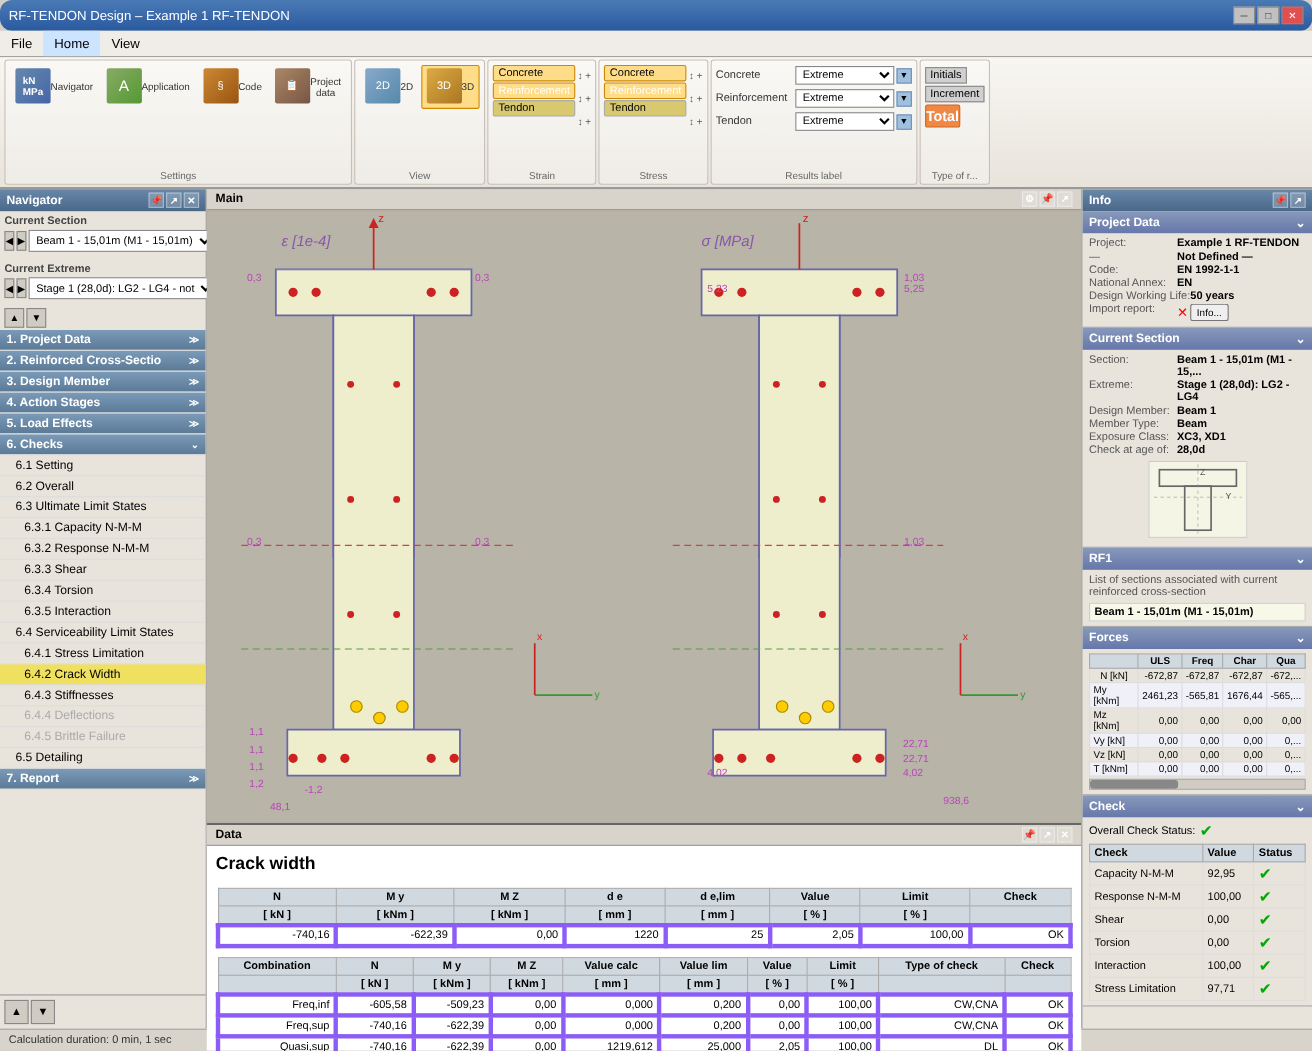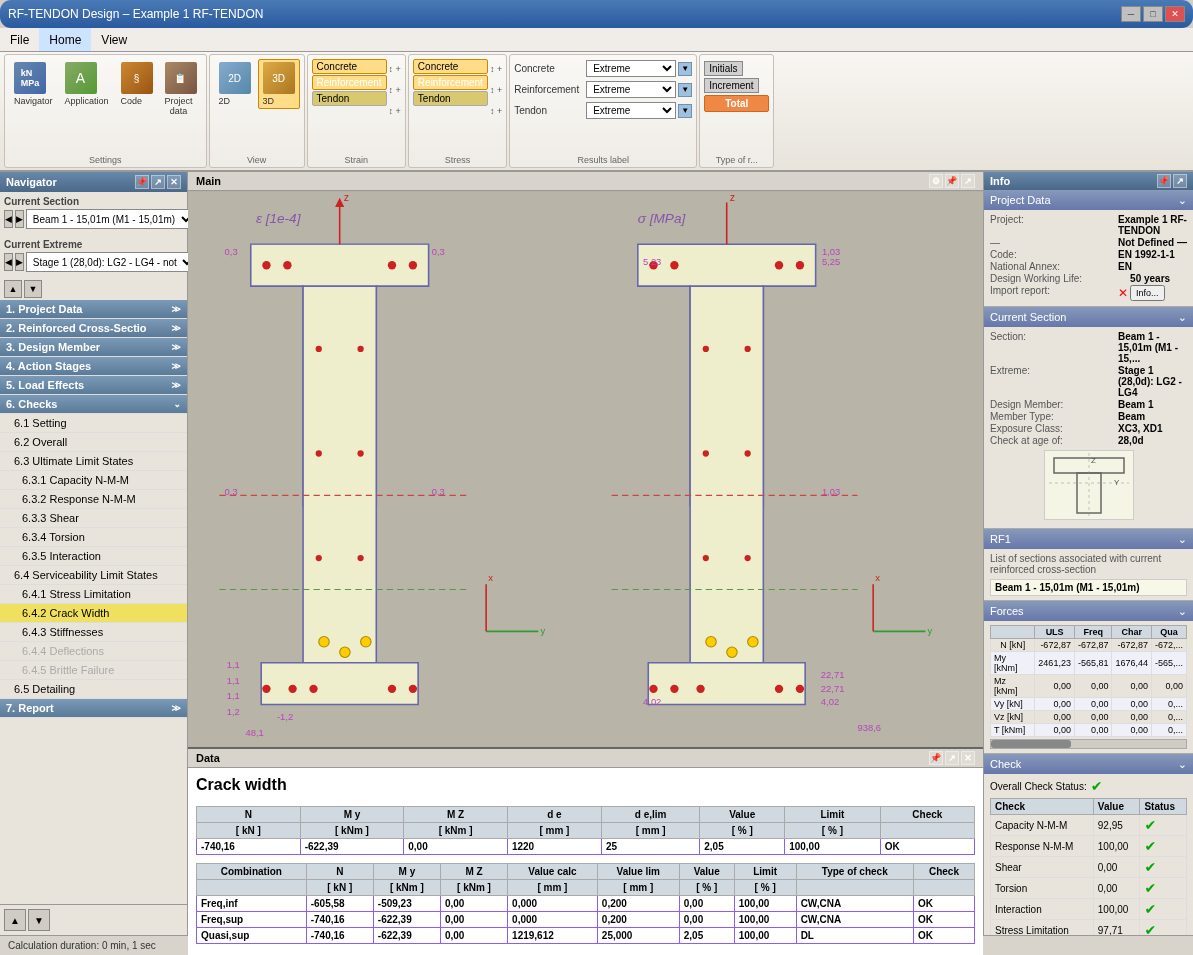--- a/index.html
+++ b/index.html
@@ -14,21 +14,21 @@
     
     .menu-bar { background: #f0ede8; height: 24px; display: flex; border-bottom: 1px solid #999; }
     .menu-item { padding: 0 10px; height: 100%; display: flex; align-items: center; cursor: pointer; font-size: 12px; }
     .menu-item:hover, .menu-item.active { background: #cce4ff; }
     
     
     .ribbon { background: linear-gradient(to bottom, #f8f6f2, #e8e4dc); border-bottom: 2px solid #999; display: flex; padding: 2px 4px; gap: 2px; min-height: 120px; }
     .ribbon-group { border: 1px solid #c8c0b8; border-radius: 3px; padding: 2px 4px; display: flex; flex-direction: column; align-items: center; background: rgba(255,255,255,0.3); min-width: 50px; }
     .ribbon-group-label { font-size: 9px; color: #666; margin-top: 0; text-align: center; }
     .ribbon-buttons { display: flex; gap: 2px; flex: 1; align-items: flex-start; padding-top: 2px; }
-    .ribbon-btn-large { display: flex; flex-direction: column; align-items: flex-start; padding: 2px 4px; cursor: pointer; border: 1px solid transparent; border-radius: 2px; min-width: 36px; }
+    .ribbon-btn-large { display: flex; flex-direction: row; align-items: center; padding: 2px 4px; cursor: pointer; border: 1px solid transparent; border-radius: 2px; min-width: 36px; }
     .ribbon-btn-large.active { background: #ffdd88; border-color: #cc8800; }
     .ribbon-icon-large { width: 32px; height: 32px; background: #aaa; border-radius: 2px; display: flex; align-items: center; justify-content: center; font-size: 10px; color: white; margin-bottom: 2px; }
     .ribbon-btn-label { font-size: 9px; text-align: center; color: #333; }
     .ribbon-btn-small { display: flex; align-items: center; padding: 1px 4px; cursor: pointer; border: 1px solid #aaa; border-radius: 2px; background: #e8e4dc; font-size: 10px; gap: 2px; }
     .ribbon-btn-small.active { background: #ffdd88; border-color: #cc8800; }
     
     .btn-concrete { background: #c8c4bc; }
     .btn-reinf { background: #7899bb; color: white; }
     .btn-tendon { background: #d8c870; }
     
@@ -56,30 +56,30 @@
     .main-view-header { background: #d8d4cc; border-bottom: 1px solid #999; padding: 2px 8px; font-size: 11px; font-weight: bold; display: flex; justify-content: space-between; align-items: center; }
     .main-view-header-icons { display: flex; gap: 2px; }
     
     
     .data-panel { height: 220px; background: white; border-top: 2px solid #666; }
     .data-panel-header { background: #d8d4cc; border-bottom: 1px solid #999; padding: 2px 8px; font-size: 11px; font-weight: bold; display: flex; justify-content: space-between; align-items: center; }
     .data-content { padding: 8px; overflow-y: auto; height: calc(220px - 24px); }
     .data-title { font-size: 16px; font-weight: bold; margin-bottom: 12px; }
     .data-table { border-collapse: collapse; width: 100%; font-size: 10px; margin-bottom: 8px; }
     .data-table th { background: #d0d8e0; border: 1px solid #aaa; padding: 2px 4px; text-align: center; font-weight: bold; }
-    .data-table td { border: 1px solid #8b5cf6; padding: 2px 4px; text-align: left; font-weight: bold; }
+    .data-table td { border: 4px solid #8b5cf6; padding: 2px 4px; text-align: right; }
     .section-title { font-size: 11px; font-weight: bold; background: #e8e8e8; padding: 3px 4px; margin: 4px 0 2px 0; border: 1px solid #ccc; }
     
     
     .info-panel { width: 210px; background: #e8e4dc; border-left: 1px solid #999; display: flex; flex-direction: column; overflow-y: auto; }
     
     .info-section { border-bottom: 1px solid #aaa; }
-    .info-section-header { background: linear-gradient(to bottom, #8899bb, #6677aa); color: white; padding: 2px 6px; font-size: 11px; font-weight: normal; display: flex; justify-content: space-between; align-items: center; cursor: pointer; height: 20px; }
+    .info-section-header { background: linear-gradient(to bottom, #8899bb, #6677aa); color: white; padding: 2px 6px; font-size: 11px; font-weight: bold; display: flex; justify-content: space-between; align-items: center; cursor: pointer; height: 20px; }
     .info-section-content { padding: 4px 6px; font-size: 10px; }
-    .info-row { display: flex; margin-bottom: 1px; gap: 48px; }
+    .info-row { display: flex; margin-bottom: 1px; }
     .info-key { color: #555; min-width: 80px; font-size: 10px; }
     .info-val { color: #000; font-size: 10px; font-weight: bold; }
     
     .section-diagram { width: 90px; height: 70px; background: #f5f5e5; border: 1px solid #ccc; margin: 4px auto; display: flex; align-items: center; justify-content: center; }
     
     .forces-table { border-collapse: collapse; font-size: 9px; width: 100%; }
     .forces-table th { background: #d0d8e0; border: 1px solid #aaa; padding: 1px 3px; }
     .forces-table td { border: 1px solid #ddd; padding: 1px 3px; text-align: right; font-size: 9px; }
     .forces-table tr:nth-child(even) td { background: #f0f0f8; }
     
@@ -97,21 +97,21 @@
     .icon-app { background: linear-gradient(135deg, #88aa66, #559933); }
     .icon-code { background: linear-gradient(135deg, #cc8833, #995511); }
     .icon-projdata { background: linear-gradient(135deg, #aa8866, #775544); }
     .icon-2d { background: linear-gradient(135deg, #88aacc, #5588aa); }
     .icon-3d { background: linear-gradient(135deg, #ddaa44, #aa7722); }
     
     .combo-row { display: flex; align-items: center; gap: 2px; margin: 1px 0; }
     .label-small { font-size: 10px; color: #333; min-width: 70px; }
     .combo-box { font-size: 10px; border: 1px solid #888; background: white; padding: 1px 2px; width: 90px; }
     .combo-btn { width: 14px; height: 14px; background: #a0c0e0; border: 1px solid #7090b0; font-size: 8px; display: flex; align-items: center; justify-content: center; cursor: pointer; }
-    .total-btn { background: #ee8844; color: white; border: 1px solid #cc6622; padding: 2px 20px; font-size: 10px; font-weight: bold; cursor: pointer; border-radius: 2px; }
+    .total-btn { background: #ee8844; color: white; border: 1px solid #cc6622; padding: 2px 0; font-size: 13px; font-weight: bold; cursor: pointer; border-radius: 2px; }
     .init-btn { background: #d0d0d0; border: 1px solid #888; padding: 1px 4px; font-size: 10px; cursor: pointer; }
     .incr-btn { background: #d0d0d0; border: 1px solid #888; padding: 1px 4px; font-size: 10px; cursor: pointer; }
   </style>
 </head>
 <body>
 
 <div class="title-bar">
   <span>RF-TENDON Design – Example 1 RF-TENDON</span>
   <div class="title-bar-controls">
     <div class="title-btn">─</div>

